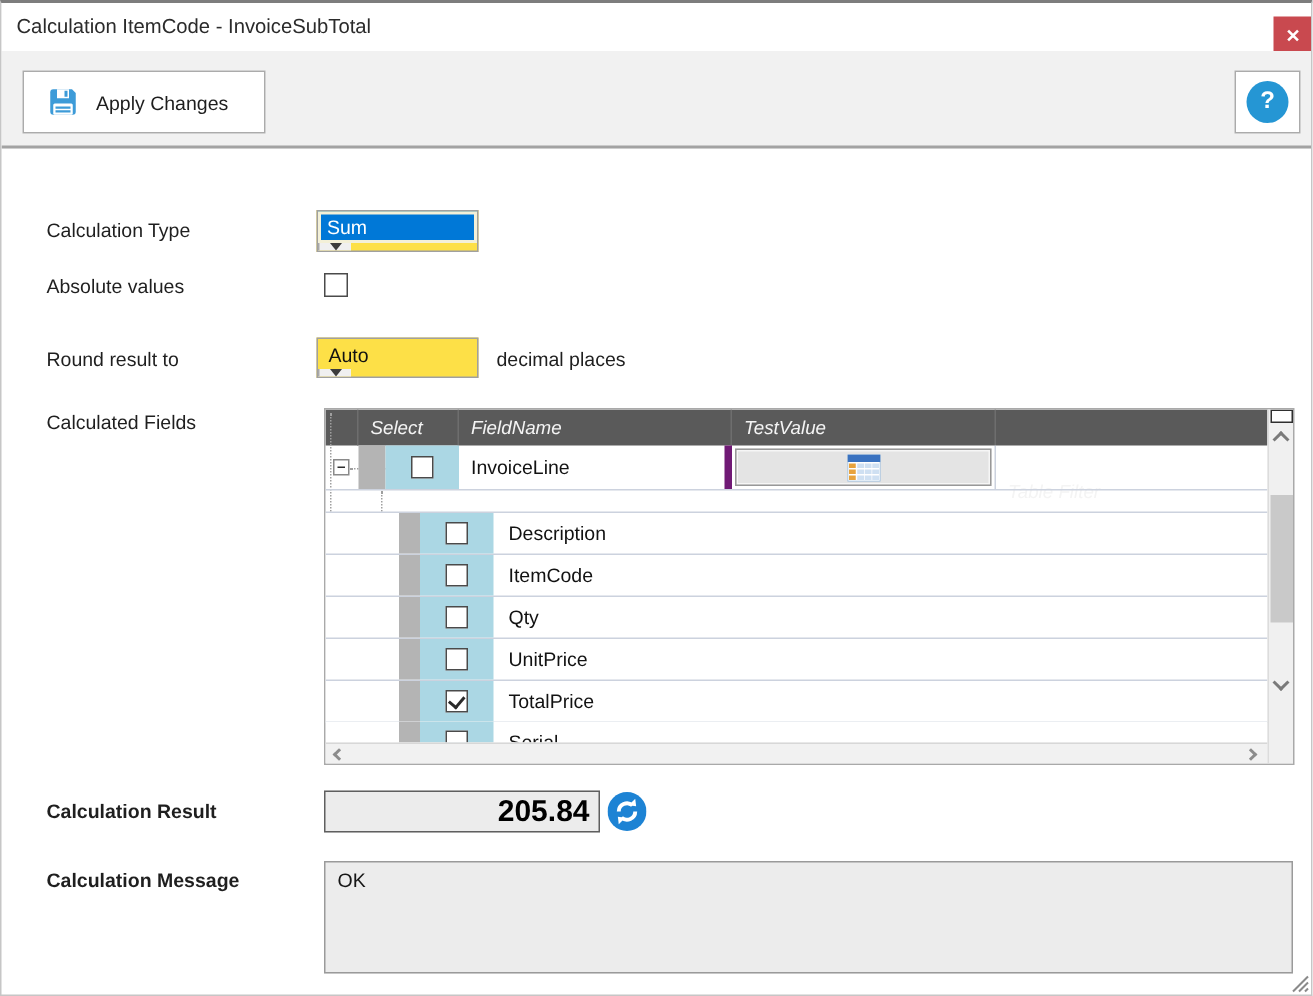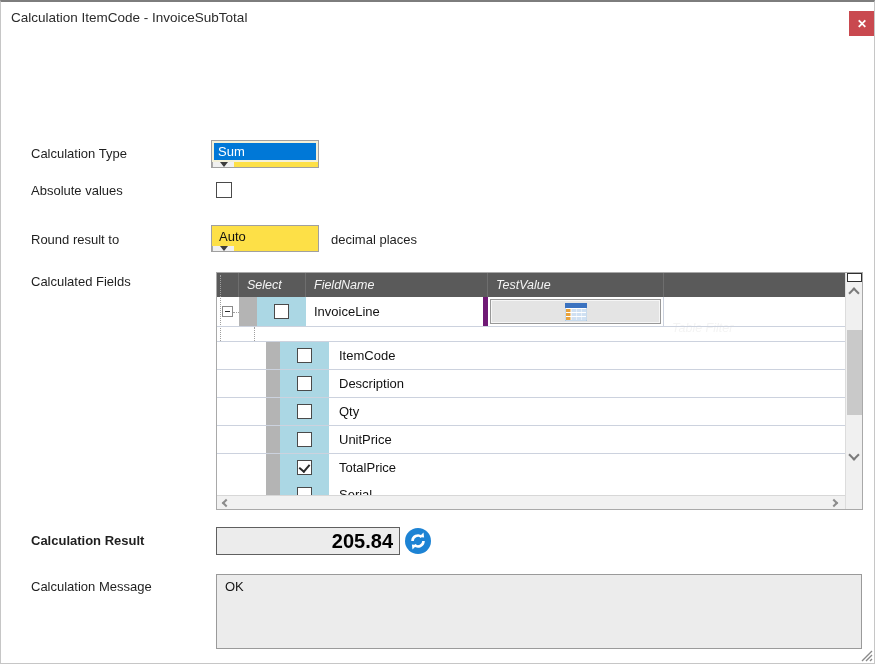--- a/index.html
+++ b/index.html
@@ -141,20 +141,38 @@
 
 <div class="window">
 
   <div class="abs titlebar">
     <div class="abs title-text">Calculation ItemCode - InvoiceSubTotal</div>
     <div class="abs close-btn">
       <span>✕</span>
     </div>
   </div>
 
+  <div class="abs toolbar">
+    <div class="abs apply-btn">
+      <span style="display:flex;">
+        <svg width="24" height="24" viewBox="0 0 24 24">
+          <path d="M3.5 5.5 q0-2 2-2 h12.5 l2.5 2.5 v12.5 q0 2 -2 2 h-13 q-2 0 -2 -2 z" fill="#3d9bd8"></path>
+          <rect x="8" y="3.5" width="8" height="6" fill="#fff"></rect>
+          <rect x="13" y="4.5" width="2" height="4" fill="#3d9bd8"></rect>
+          <rect x="5.5" y="13" width="13" height="7.5" rx="1" fill="#fff"></rect>
+          <rect x="7" y="15" width="10" height="1.5" fill="#3d9bd8"></rect>
+          <rect x="7" y="17.5" width="10" height="1.5" fill="#3d9bd8"></rect>
+        </svg>
+      </span>
+      <span>Apply Changes</span>
+    </div>
+    <div class="abs help-btn">
+      <span class="help-circle">?</span>
+    </div>
+  </div>
 
   <div class="abs flabel" style="top:144px;">Calculation Type</div>
   <div class="abs combo" style="left:210px; top:138px; width:108px; height:28px;">
     <div class="combo-edit selected">Sum</div>
     <div class="combo-arrow-btn">
       <span class="tri-down"></span>
     </div>
   </div>
 
   <div class="abs flabel" style="top:181px;">Absolute values</div>
@@ -226,28 +244,28 @@
       </div>
       <div class="abs p-filtercell"></div>
     </div>
 
     <div class="abs crows">
       <div class="crow">
         <div class="c-grayband"></div>
         <div class="c-bluecell">
           <div class="checkbox cb15"></div>
         </div>
+        <div class="c-text">Description</div>
+      </div>
+      <div class="crow">
+        <div class="c-grayband"></div>
+        <div class="c-bluecell">
+          <div class="checkbox cb15"></div>
+        </div>
         <div class="c-text">ItemCode</div>
-      </div>
-      <div class="crow">
-        <div class="c-grayband"></div>
-        <div class="c-bluecell">
-          <div class="checkbox cb15"></div>
-        </div>
-        <div class="c-text">Description</div>
       </div>
       <div class="crow">
         <div class="c-grayband"></div>
         <div class="c-bluecell">
           <div class="checkbox cb15"></div>
         </div>
         <div class="c-text">Qty</div>
       </div>
       <div class="crow">
         <div class="c-grayband"></div>
@@ -295,21 +313,21 @@
       <svg width="26" height="26" viewBox="0 0 26 26">
         <circle cx="13" cy="13" r="13" fill="#1d83d4"></circle>
         <path d="M7.5 13 a5.5 5.5 0 0 1 9.1 -4.1" stroke="#fff" stroke-width="2.6" fill="none"></path>
         <path d="M18.5 4.5 l0.6 5 -5 -0.6 z" fill="#fff"></path>
         <path d="M18.5 13 a5.5 5.5 0 0 1 -9.1 4.1" stroke="#fff" stroke-width="2.6" fill="none"></path>
         <path d="M7.5 21.5 l-0.6 -5 5 0.6 z" fill="#fff"></path>
       </svg>
     </span>
   </div>
 
-  <div class="abs flabel" style="top:577px;">Calculation Message</div>
+  <div class="abs flabel" style="top:577px;font-weight:bold;">Calculation Message</div>
   <div class="abs message-box">OK</div>
 
   <div class="abs grip">
     <svg width="16" height="16" viewBox="0 0 16 16">
       <path d="M15 5 L5 15 M15 9 L9 15 M15 13 L13 15" stroke="#8a8a8a" stroke-width="1.4" fill="none"></path>
     </svg>
   </div>
 
 </div>
 

